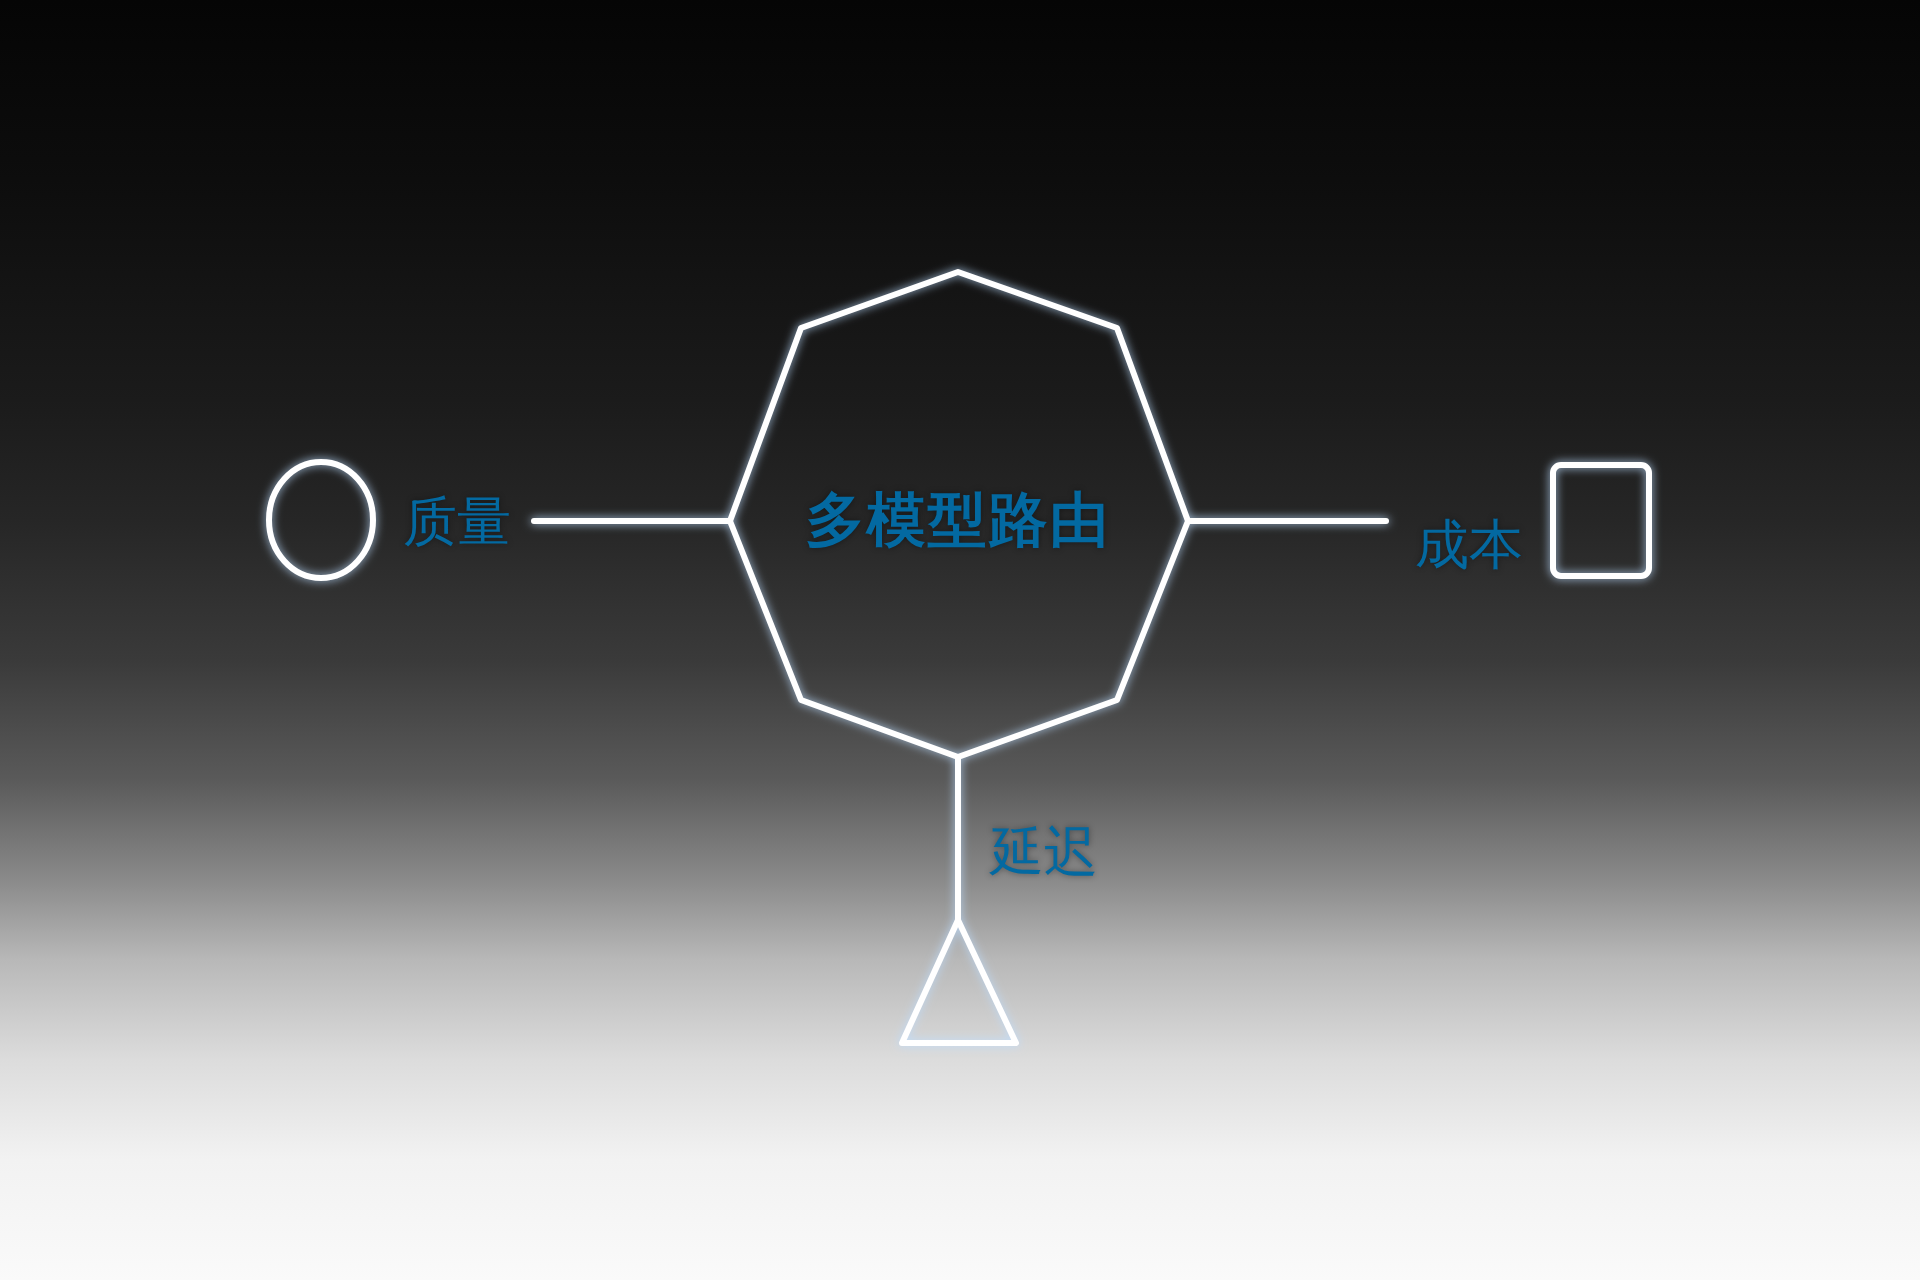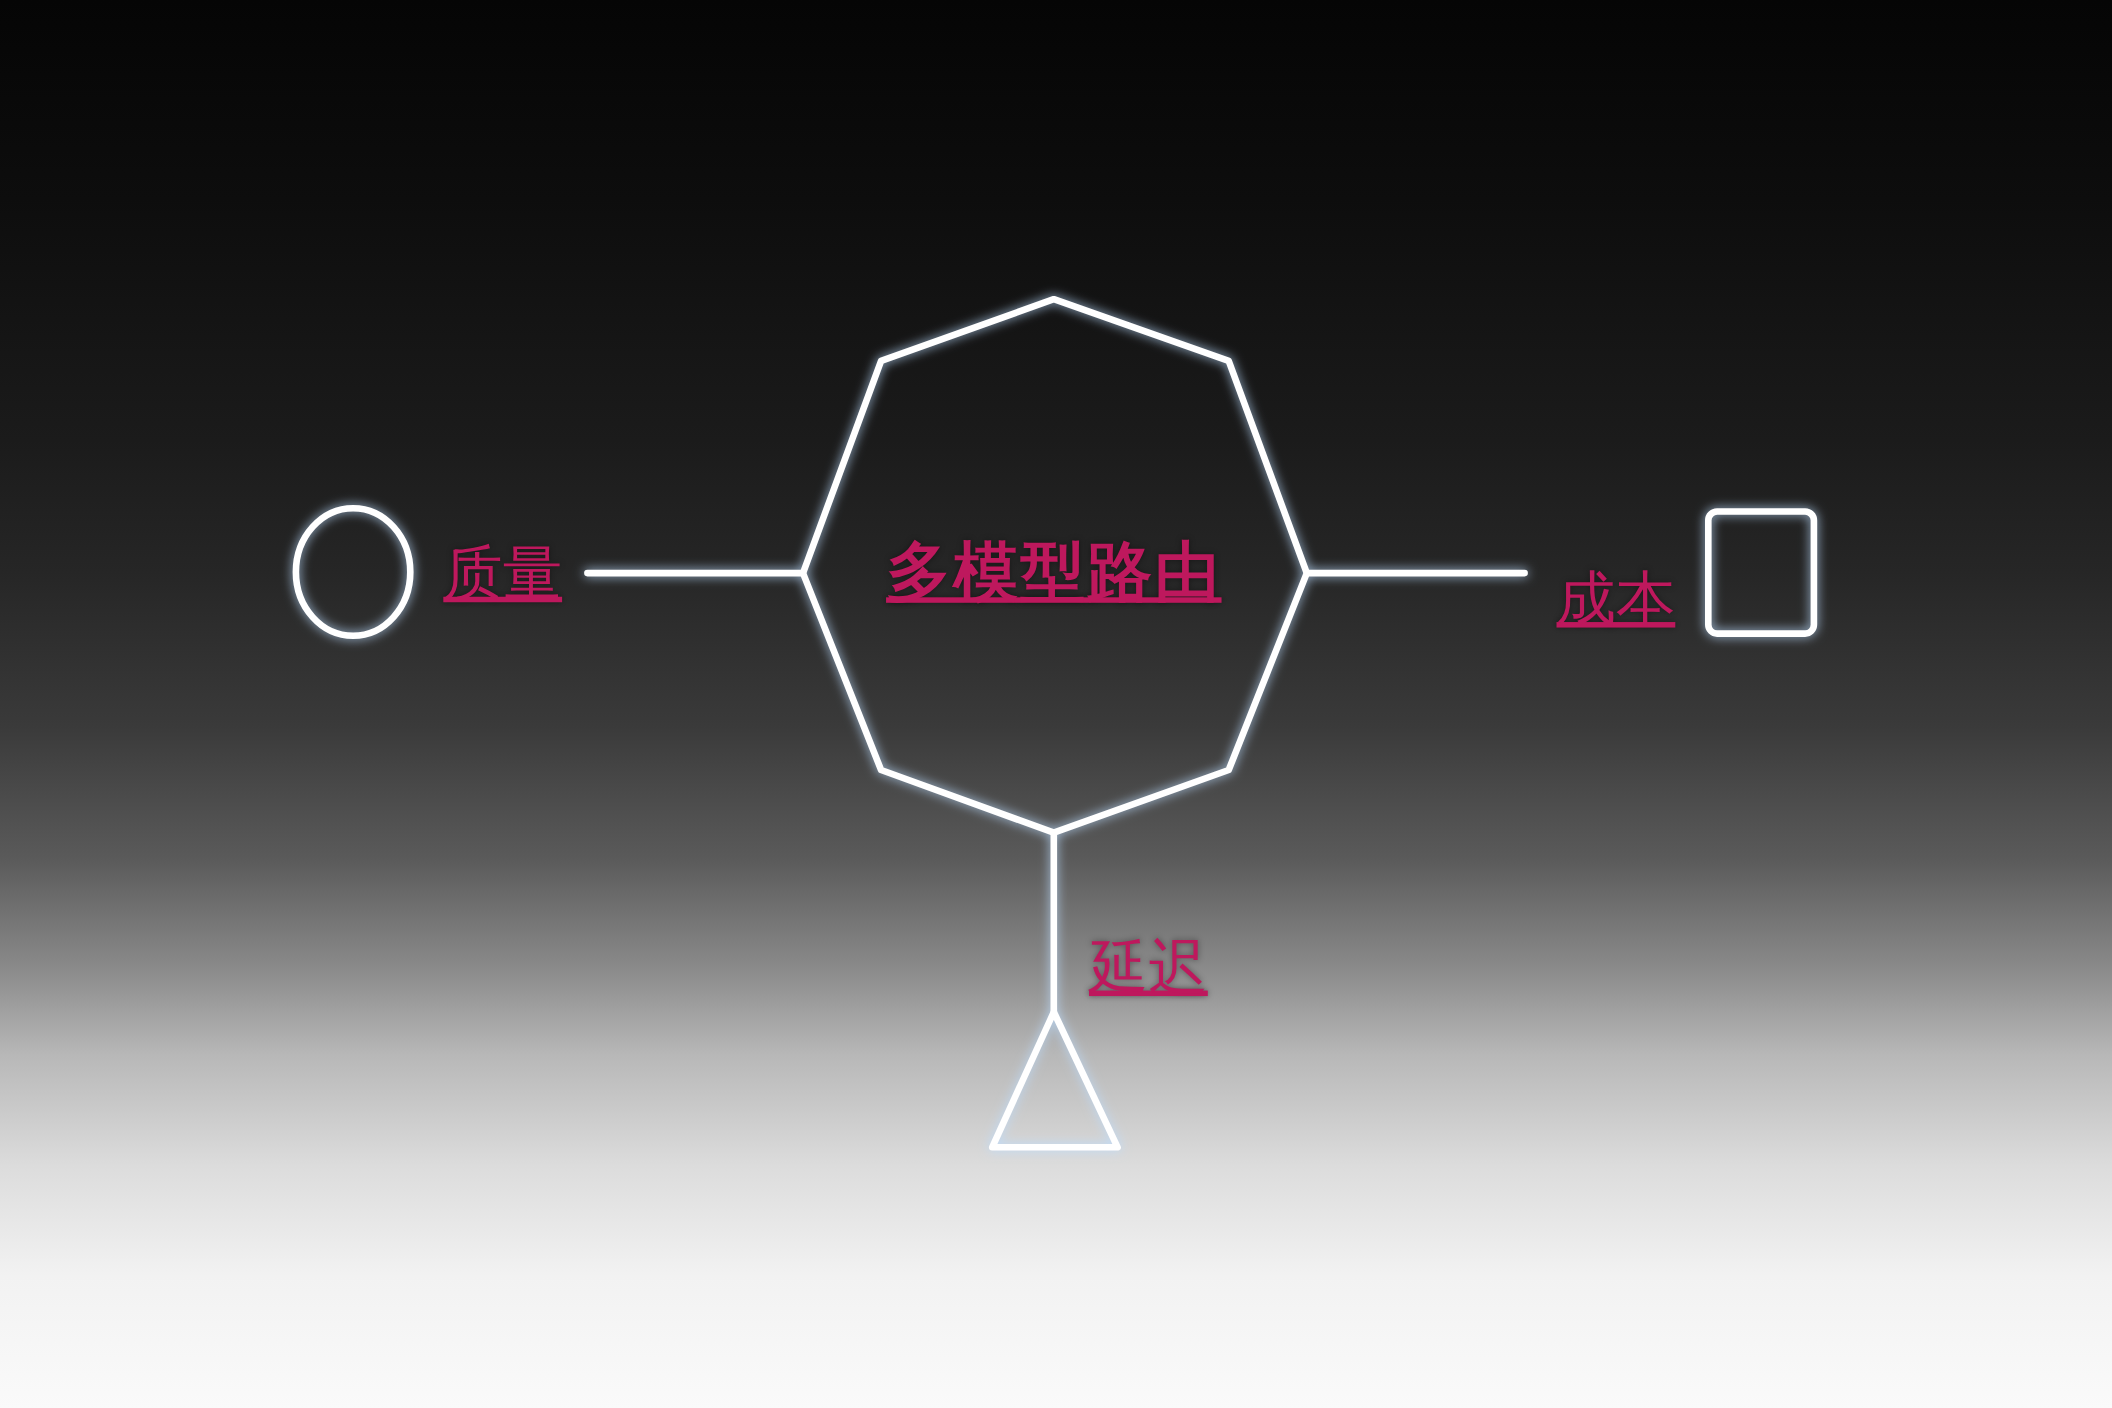--- a/index.html
+++ b/index.html
@@ -6,23 +6,22 @@
   body {
     width: 1920px; height: 1280px; overflow: hidden; position: relative;
     background: linear-gradient(to bottom,
       #050505 0px, #0d0d0d 180px, #1b1b1b 400px, #262626 520px,
       #3a3a3a 660px, #5a5a5a 780px, #8a8a8a 880px, #b8b8b8 960px,
       #dcdcdc 1060px, #f2f2f2 1160px, #fafafa 1280px);
     font-family: "DejaVu Sans", "Liberation Sans", sans-serif;
   }
   svg.diagram { position: absolute; left: 0; top: 0; width: 1920px; height: 1280px; }
   .label {
-    position: absolute; color: #be185d; white-space: nowrap;
+    position: absolute; color: #0369a1; white-space: nowrap;
     text-shadow: 0 0 6px rgba(0,0,0,0.4);
-    text-decoration: underline;
   }
   .title { font-size: 59px; font-weight: bold; left: 958px; top: 521px; transform: translate(-50%, -50%); letter-spacing: 2px; }
   .side { font-size: 54px; transform: translateY(-50%); }
 </style>
 </head>
 <body>
 
 <svg class="diagram" viewBox="0 0 1920 1280" xmlns="http://www.w3.org/2000/svg">
   <defs>
     <filter id="glow" x="-20%" y="-20%" width="140%" height="140%">
@@ -41,13 +40,13 @@
     <line x1="958" y1="757" x2="958" y2="920"></line>
     <ellipse cx="321" cy="520" rx="52" ry="58"></ellipse>
     <rect x="1553" y="465" width="96" height="111" rx="8" ry="8"></rect>
     <polygon points="958,920 1016,1043 902,1043"></polygon>
   </g>
 </svg>
 
 <div class="label title">多模型路由</div>
 <div class="label side" style="left:403px; top:522px;">质量</div>
 <div class="label side" style="left:1415px; top:545px;">成本</div>
-<div class="label side" style="left:990px; top:880px;">延迟</div>
+<div class="label side" style="left:990px; top:852px;">延迟</div>
 
 </body></html>

